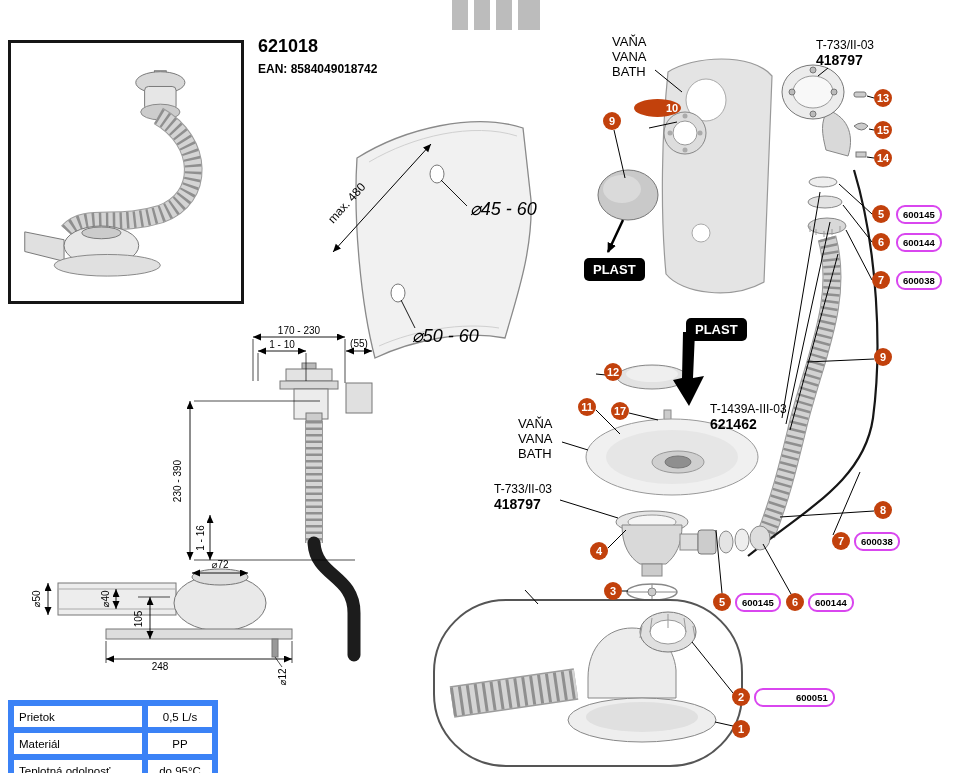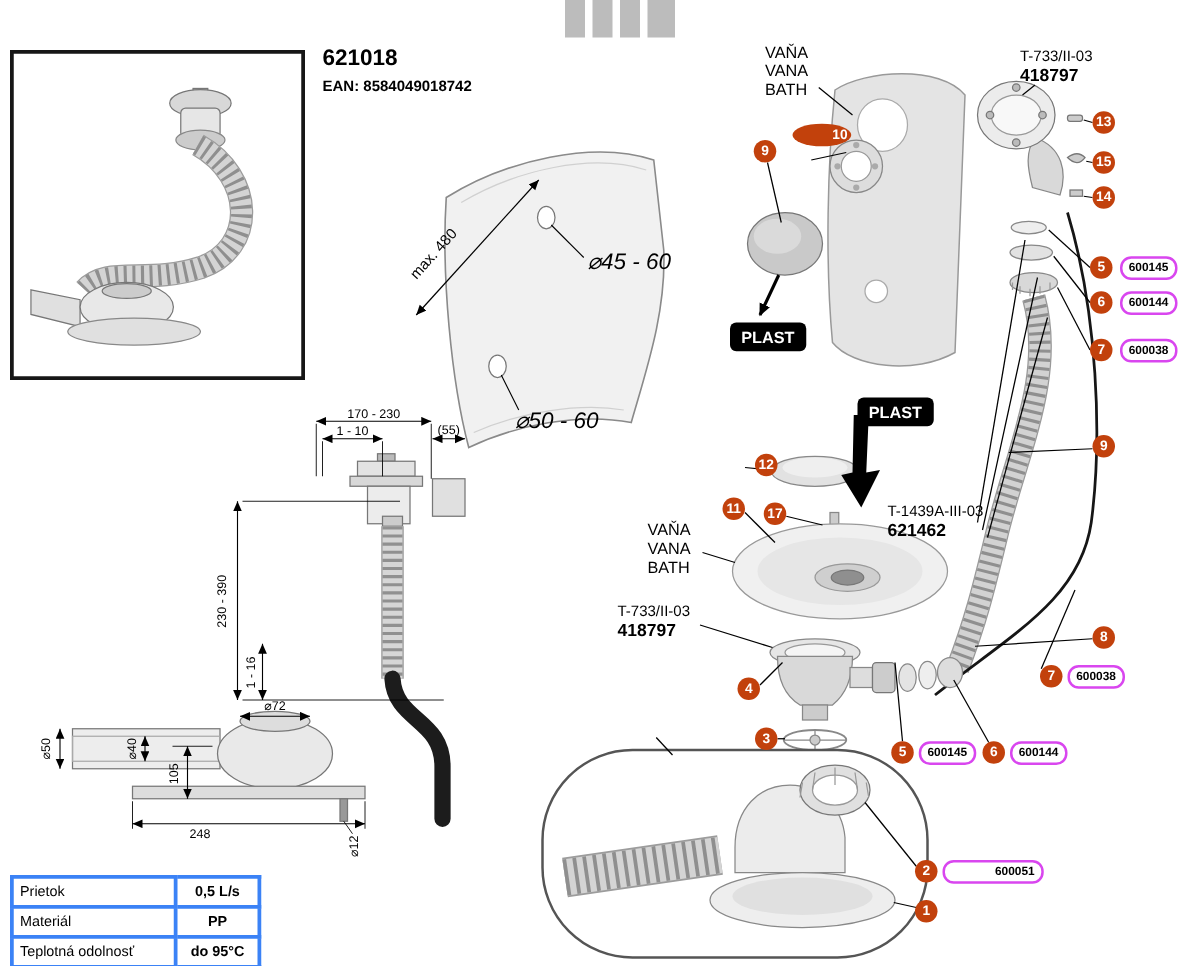--- a/index.html
+++ b/index.html
@@ -18,23 +18,23 @@
   .badge{height:15px;line-height:15px;border:2px solid #d946ef;border-radius:9px;
          background:#fff;font-size:9.5px;font-weight:bold;padding:0 5px;}
   .plast{background:#000;color:#fff;font-weight:bold;font-size:13px;line-height:23px;
          padding:0 9px;border-radius:5px;}
   .bathlbl{font-size:13px;line-height:15px;}
   .model{font-size:12px;}
   .code{font-size:14px;font-weight:bold;}
   .holeLbl{font-size:18px;font-style:italic;}
   .maxLbl{font-size:12px;transform:rotate(-48deg);}
   .spec{border-collapse:collapse;background:#fff;}
-  .spec td{border:3px solid #3b82f6;height:19px;}
+  .spec td{border:6px solid #3b82f6;height:19px;}
   .spec .k{width:118px;padding:0 5px;font-size:11.5px;}
-  .spec .v{width:62px;text-align:center;font-weight:bold;font-size:11.5px;}
+  .spec .v{width:62px;text-align:center;font-weight:normal;font-size:11.5px;}
   svg text{font-family:"Liberation Sans",sans-serif;font-size:10px;fill:#000;}
 </style>
 </head>
 <body>
 
 <div class="page">
 
   <div class="abs stripe" style="left:452px;width:16px;"></div>
   <div class="abs stripe" style="left:474px;width:16px;"></div>
   <div class="abs stripe" style="left:496px;width:16px;"></div>

